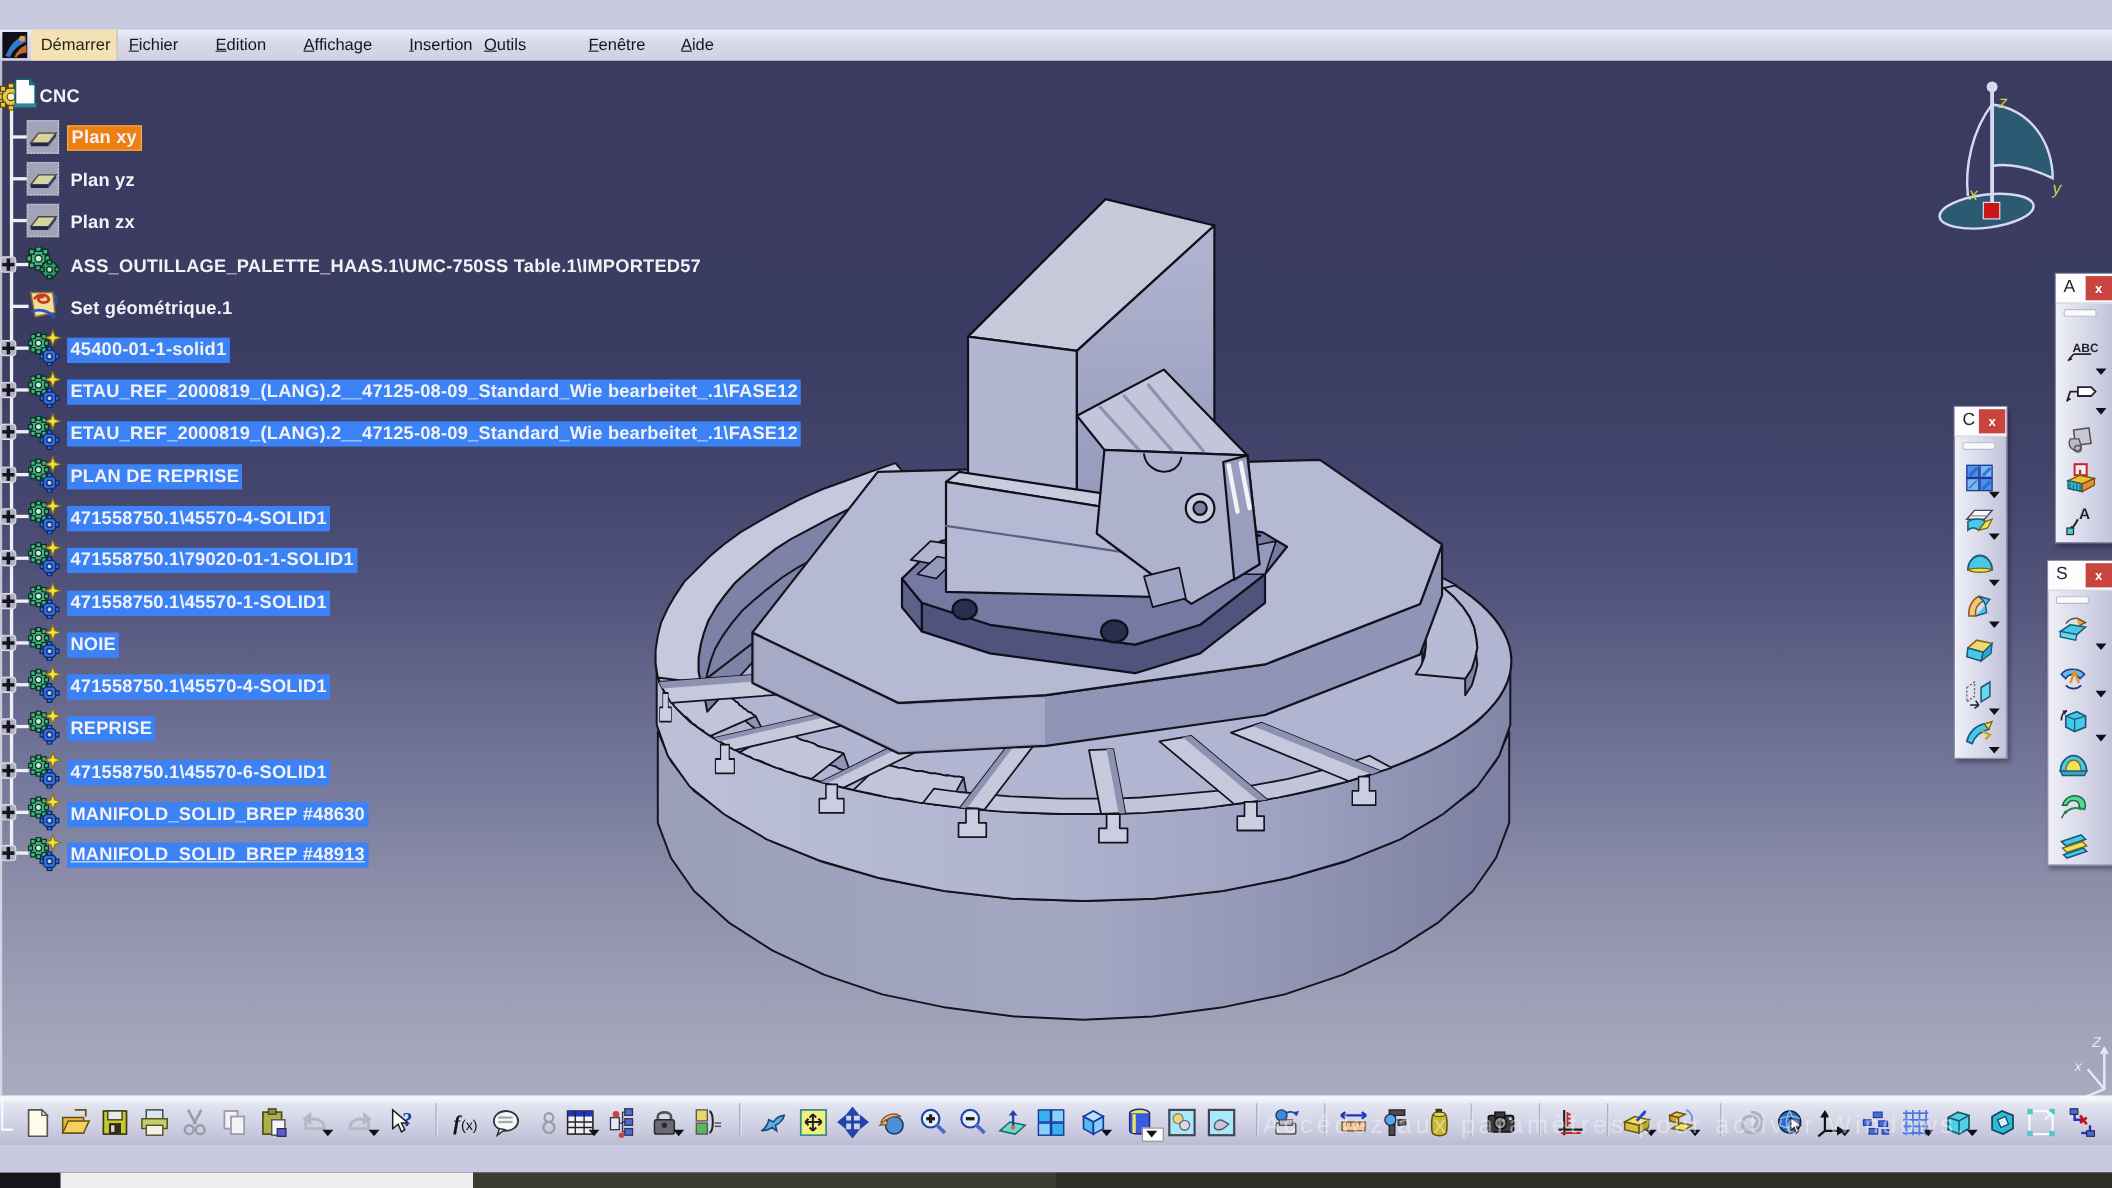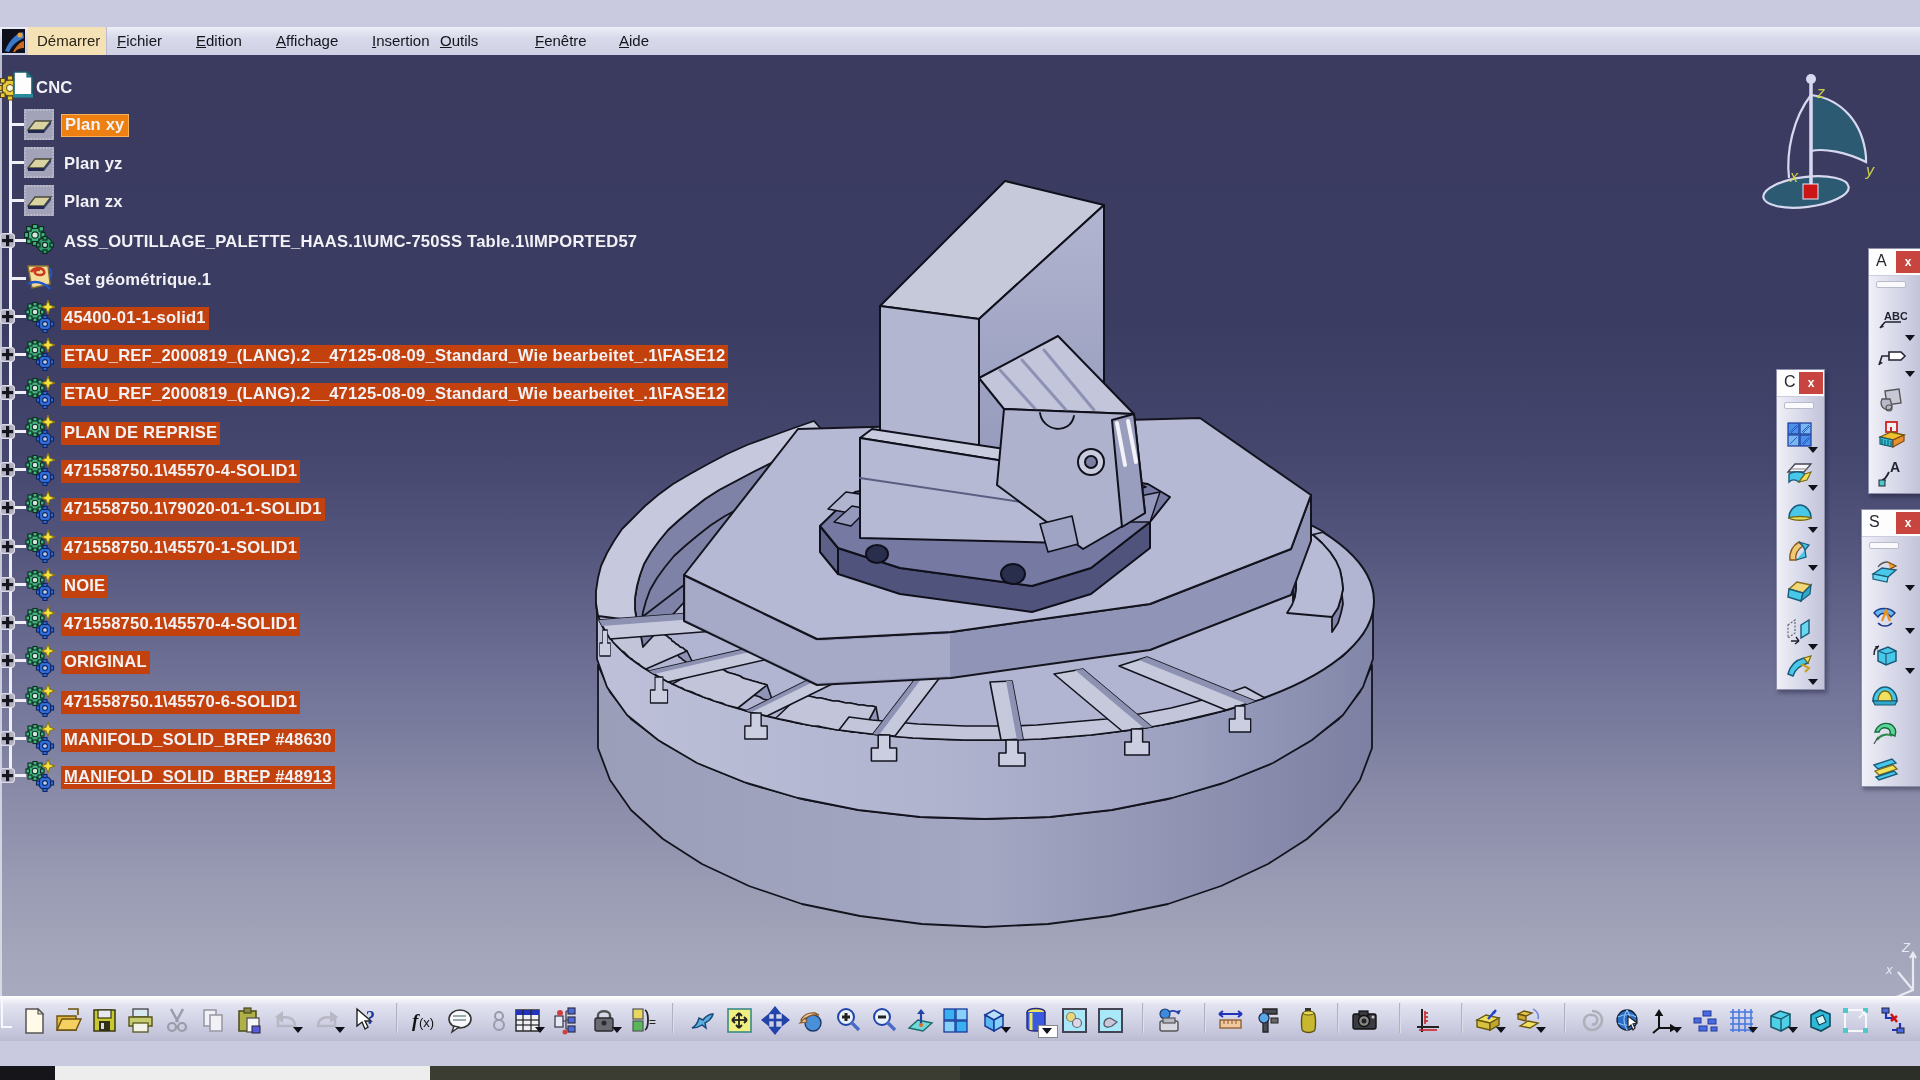--- a/index.html
+++ b/index.html
@@ -30,21 +30,21 @@
 #statusbar .stext{position:absolute;left:3px;top:5px;font-size:14px;color:#1a1a22;}
 #statusinput{position:absolute;left:1519px;top:1px;width:389px;height:21px;background:#fff;border:1px solid #7a7a94;}
 #bottomstrip{position:absolute;left:0;top:1066px;width:1920px;height:14px;background:#16161a;}
 #bottomstrip .w{position:absolute;left:55px;top:0;width:375px;height:14px;background:#ededed;}
 #bottomstrip .g1{position:absolute;left:430px;top:0;width:530px;height:14px;background:#3b3d33;}
 #bottomstrip .g2{position:absolute;left:960px;top:0;width:960px;height:14px;background:#2c2e28;}
 .wm{position:absolute;left:1148px;top:1009px;width:772px;font-size:23px;color:#fbfbfe;opacity:0.42;letter-spacing:3.5px;white-space:nowrap;}
 
 .trow{position:absolute;height:20px;white-space:nowrap;}
 .tlabel{position:absolute;left:61px;top:-9px;padding:1px 3px 2px 3px;font-weight:bold;}
-.tbg{background:#c2410c;}
+.tbg{background:#3b82f6;}
 .thl{background:#ee7f11;border:1px solid #f8b05a;padding:0 3px 1px 3px;top:-10px;}
 .tund{text-decoration:underline;}
 .tdoc{left:33px !important;}
 
 .ftb{position:absolute;background:linear-gradient(90deg,#f0f0f8 0%,#d6d7e8 55%,#c2c3d8 100%);
   border:1px solid #8f90ac;box-shadow:2px 3px 4px rgba(10,10,30,0.35);}
 .ftb .fhead{position:relative;height:26px;background:#fdfdfe;border-bottom:1px solid #cccce0;}
 .ftb .fhead .flet{position:absolute;left:7px;top:3px;font-size:16px;color:#26262e;}
 .ftb .fhead .fx{position:absolute;right:1px;top:2px;width:24px;height:22px;background:#c8453f;
   color:#fff;font-size:12px;text-align:center;line-height:22px;font-weight:bold;}
@@ -639,21 +639,21 @@
 <circle cx="21" cy="25" r="6.5" fill="#2f6edc"></circle>
 <g fill="#2f6edc">
               <rect x="19" y="16.5" width="4" height="3"></rect>
               <rect x="19" y="30.5" width="4" height="3"></rect>
               <rect x="12.5" y="23" width="3" height="4"></rect>
               <rect x="26.5" y="23" width="3" height="4"></rect>
             </g>
 <circle cx="21" cy="25" r="2.4" fill="#bcd2f2"></circle>
           </g>
         </svg>
-<span class="tlabel tbg">ORIGINAL</span>
+<span class="tlabel tbg">REPRISE</span>
 </div>
 <div class="trow" style="top:700px">
 <div style="position:absolute;left:10px;top:-1px;width:16px;height:2.5px;background:#eff0f5"></div>
 <svg width="15" height="15" viewBox="0 0 17 17" style="position:absolute;left:0px;top:-7px">
 <rect x="0.5" y="0.5" width="16" height="16" rx="4" fill="#b2b2c4" stroke="#dcdce8" stroke-width="1.4"></rect>
 <rect x="6.8" y="2.3" width="3.6" height="12.6" fill="#15151d"></rect>
           <rect x="2.3" y="6.8" width="12.6" height="3.6" fill="#15151d"></rect>
         </svg>
 <svg width="32" height="34" viewBox="0 0 32 34" style="position:absolute;left:24px;top:-17px">
 <g stroke="#0d2d20" stroke-width="1.1">
@@ -1219,18 +1219,19 @@
         <path d="M18,12 L24,6 M24,6 L20,6 M24,6 L24,10" stroke="#f8f8fc" stroke-width="1.6"></path>
       </svg>
 <svg style="left:1878px" width="29" height="30" viewBox="0 0 29 30">
         <path d="M8,4 L8,12 L16,12" fill="none" stroke="#2233bb" stroke-width="2.2"></path>
         <rect x="4" y="2" width="7" height="5" fill="#4a6ae0" stroke="#223" stroke-width="1"></rect>
         <path d="M14,24 L22,24 L22,17" fill="none" stroke="#2233bb" stroke-width="2.2"></path>
         <rect x="19" y="22" width="7" height="5" fill="#4a6ae0" stroke="#223" stroke-width="1"></rect>
         <path d="M13,8 L19,16 M19,10 L13,15" stroke="#cc1111" stroke-width="2.4"></path>
       </svg>
 </div>
+  <span class="wm">Accédez aux paramètres pour activer Windows.</span>
   <div id="bottomstrip">
       <div class="w"></div>
       <div class="g1"></div>
       <div class="g2"></div>
     </div>
 </div>
 
 </body></html>

